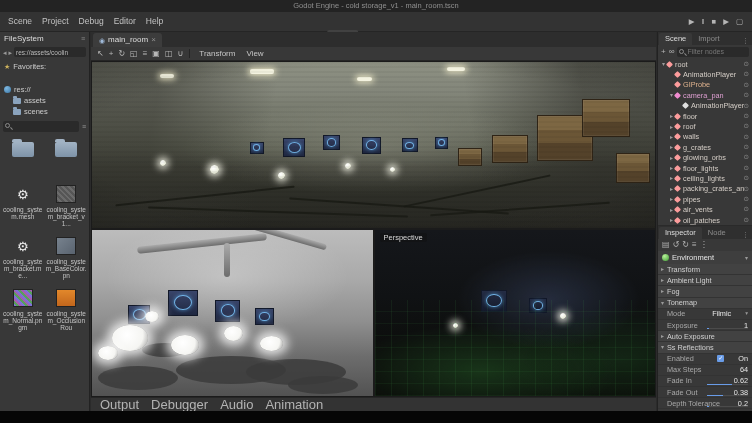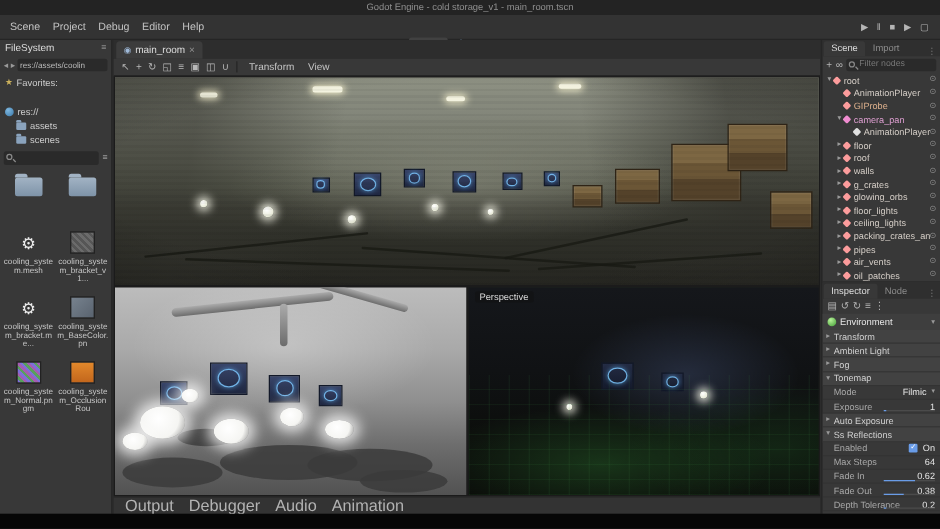--- a/index.html
+++ b/index.html
@@ -145,21 +145,21 @@
 .res-row{height:13px;display:flex;align-items:center;gap:3px;padding:0 4px;background:#3e3e3e;flex:none;}
 .res-sphere{width:7px;height:7px;border-radius:50%;background:radial-gradient(circle at 35% 30%,#b8f29a,#3f9b33);flex:none;}
 .res-label{font-size:7.5px;color:#e4e4e4;flex:1;}
 .res-caret{font-size:6px;color:#999;}
 .insp-rows{flex:1;overflow:hidden;}
 .irow{position:relative;display:flex;align-items:center;height:11.2px;border-bottom:1px solid #333;}
 .irow.section{background:#424242;}
 .i-arrow{width:9px;text-align:center;font-size:6px;color:#999;line-height:1;}
 .i-slabel{font-size:7.3px;color:#d0d0d0;}
 .i-name{font-size:7.3px;color:#a8a8a8;padding-left:9px;flex:1;white-space:nowrap;overflow:hidden;}
-.i-val{font-size:7.3px;color:#e6e6e6;padding-right:4px;display:flex;align-items:center;gap:4px;}
+.i-val{font-size:7.3px;color:#e6e6e6;padding-right:4px;display:flex;align-items:center;gap:14px;}
 .i-caret{font-size:5.5px;color:#999;line-height:1;}
 .cb{width:7px;height:7px;border-radius:1px;background:#699ce8;color:#fff;font-size:6px;line-height:7px;
   text-align:center;flex:none;}
 .num-track{position:absolute;left:52%;right:4px;bottom:1px;height:1px;background:#4b4b4b;}
 .num-fill{height:1px;background:#699ce8;}
 
 .black-strip{position:absolute;left:0;right:0;bottom:0;height:12px;background:#060606;}
 </style>
 </head>
 <body>

